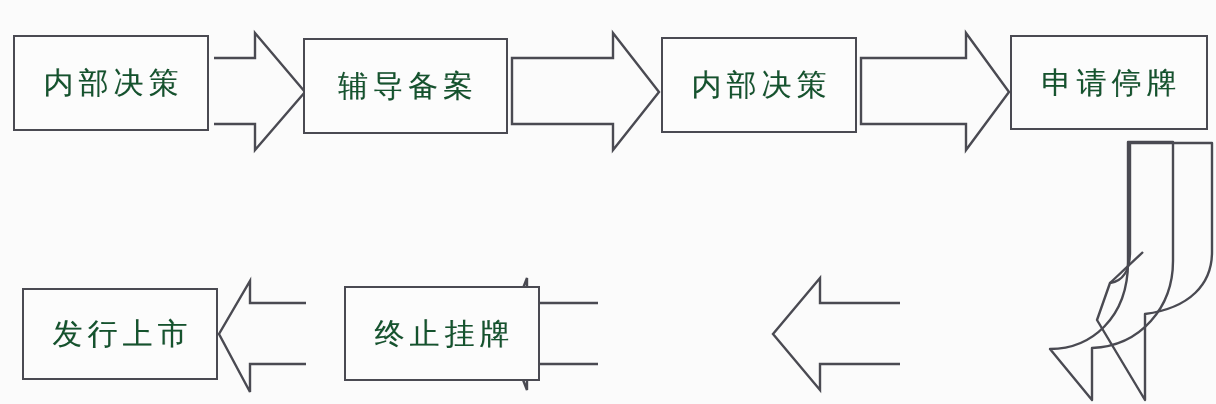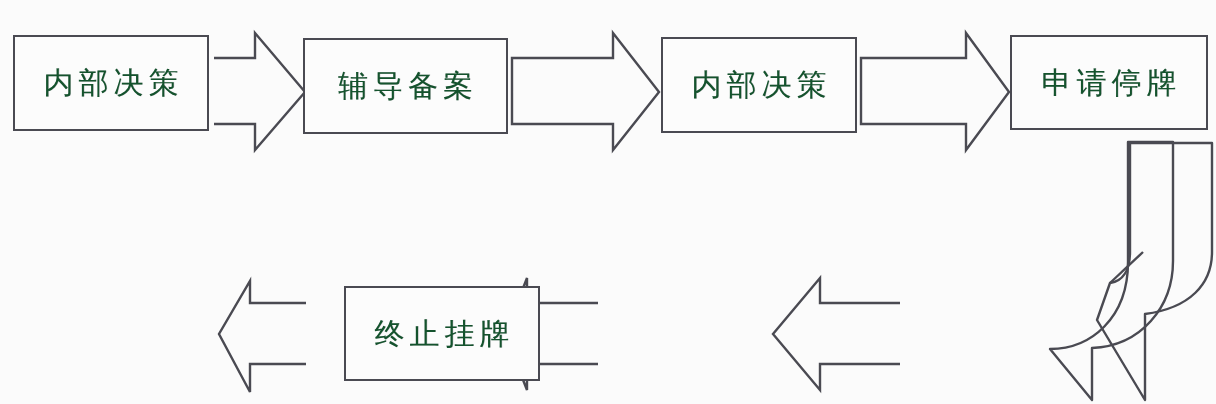--- a/index.html
+++ b/index.html
@@ -143,14 +143,17 @@
   <div class="node-box" style="left:1010px; top:35px; width:198px; height:95px;text-align:right;">
     <span class="node-label">申请停牌</span>
   </div>
 
 
 
   <div class="node-box" style="left:308px; top:286px; width:196px; height:95px;margin-left:36px;">
     <span class="node-label">终止挂牌</span>
   </div>
 
+  <div class="node-box" style="left:22px; top:288px; width:196px; height:92px;">
+    <span class="node-label">发行上市</span>
+  </div>
 
 </div>
 
 </body></html>

